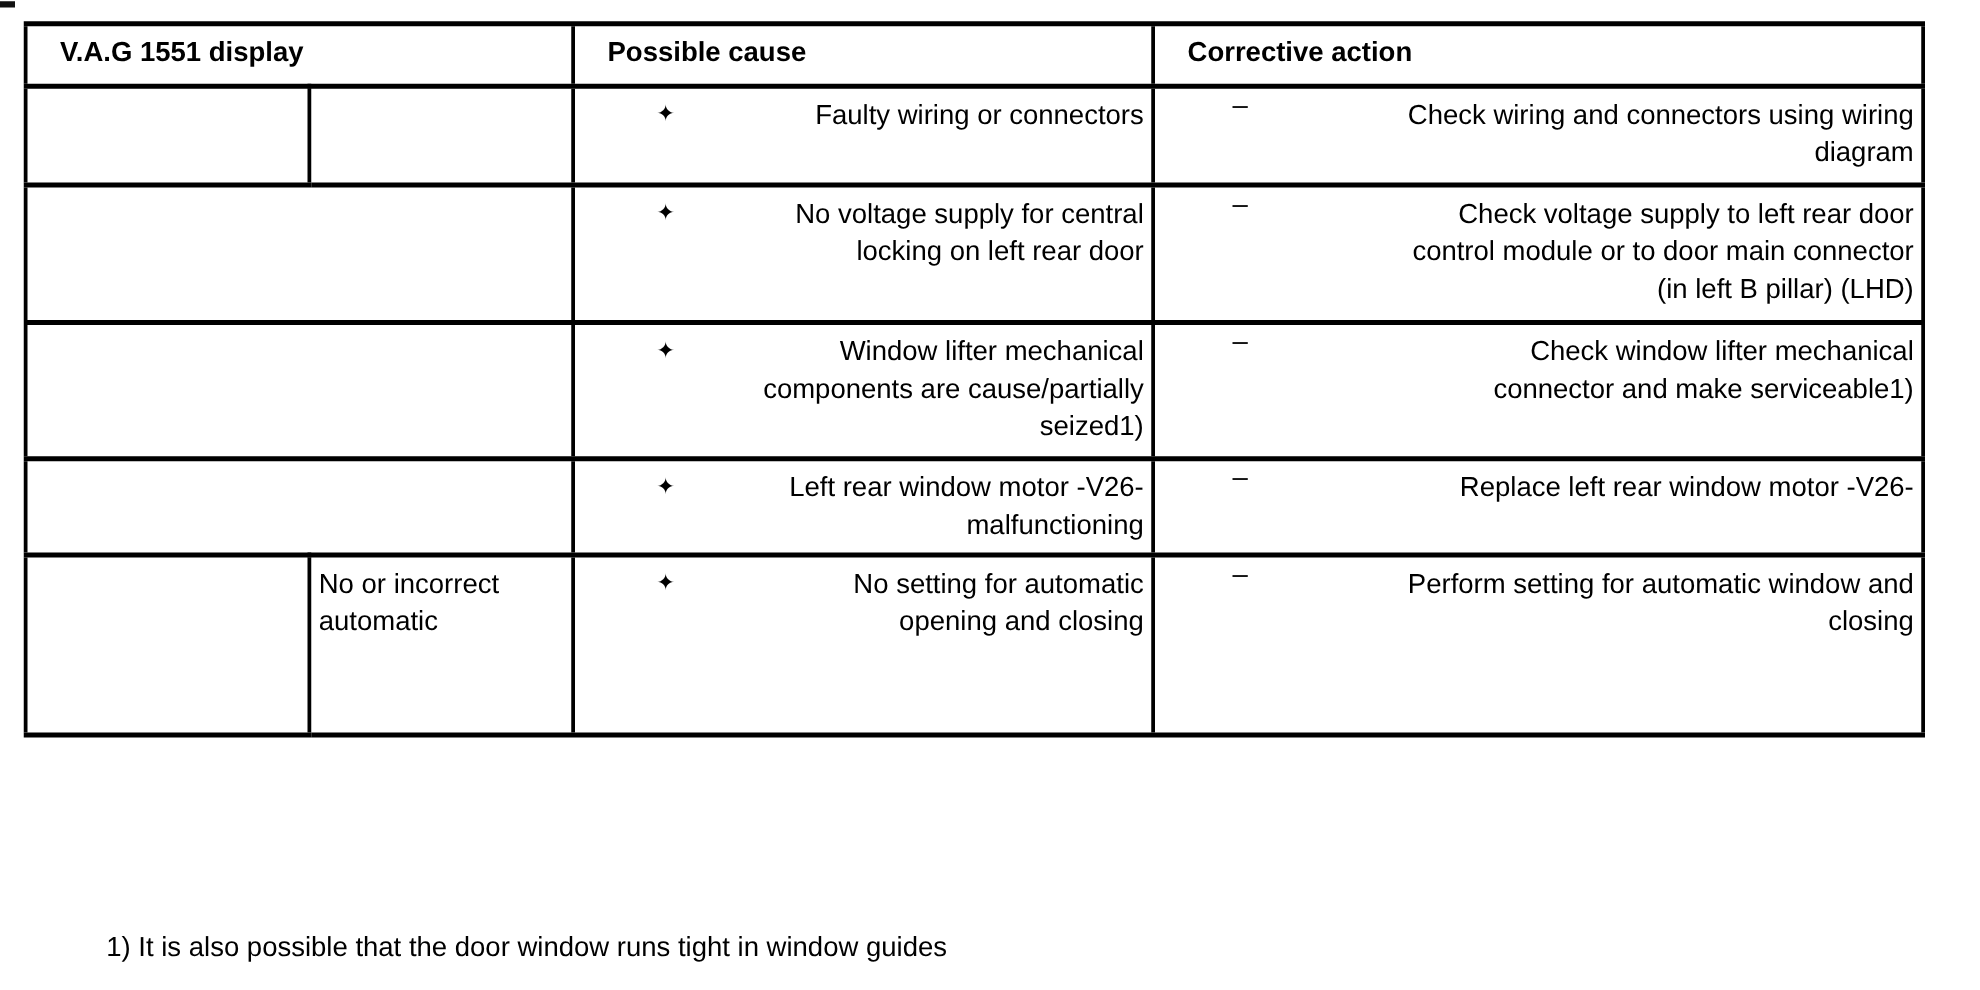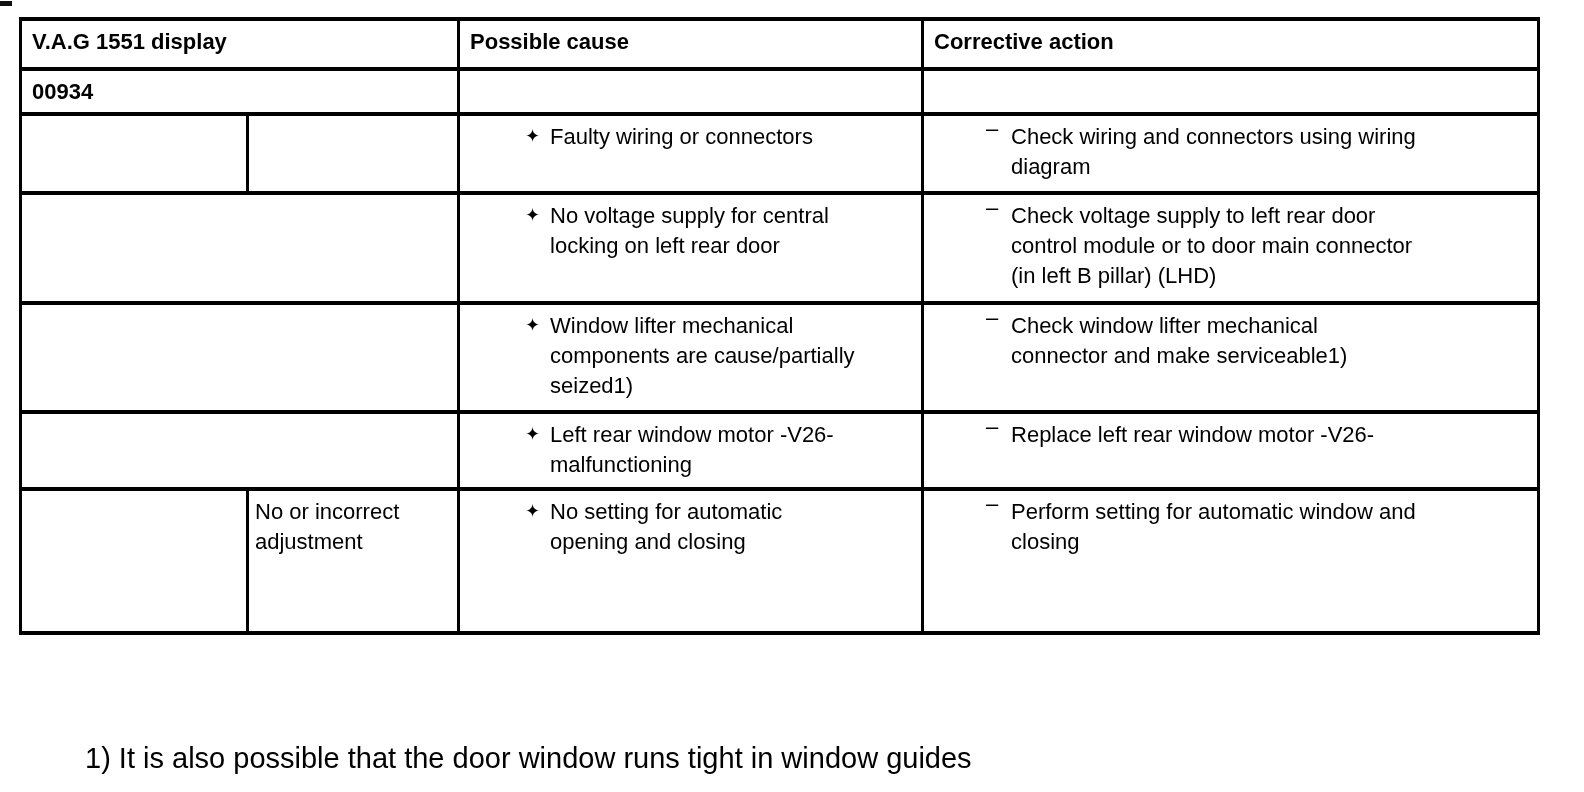--- a/index.html
+++ b/index.html
@@ -13,45 +13,45 @@
   }
   table.diag{
     position:absolute;left:19px;top:17px;width:1518px;
     border-collapse:collapse;table-layout:fixed;
   }
   td{
     border:3px solid #000;
     border-top-width:4px;border-bottom-width:4px;
     vertical-align:top;
     font-size:22px;line-height:30px;
-    padding:6px 8px 0 10px;
+    padding:6px 8px 0 26px;
     overflow:hidden;
   }
   .bold{font-weight:bold;}
   .pre{white-space:pre-line;}
   
   tr.r1{height:50px;}
   tr.r2{height:45px;}
   tr.r3{height:80px;}
   tr.r4{height:79px;}
   tr.r5{height:110px;}
   tr.r6{height:109px;}
   tr.r7{height:77px;}
   tr.r8{height:144px;}
   td.cause-cell{padding:6px 6px 0 65px;}
   td.action-cell{padding:6px 6px 0 62px;}
   td.sub-label{padding:6px 6px 0 6px;}
   .li{display:flex;align-items:flex-start;}
   .marker{flex:0 0 25px;}
   .cause-mk{font-size:18px;line-height:30px;transform:translateY(-1px);}
   .action-mk{font-size:22px;line-height:30px;transform:translateY(-8px);}
-  .txt{white-space:pre-line;flex:1 1 auto;}
+  .txt{white-space:pre-line;flex:1 1 auto;text-align:right;}
   .footnote{
     position:absolute;left:85px;top:743px;
-    font-size:29px;line-height:30px;white-space:pre;
+    font-size:22px;line-height:30px;white-space:pre;
   }
 </style>
 </head>
 <body>
 
 <div class="scan-mark"></div>
 
 <table class="diag">
   <colgroup>
     <col style="width:227px">
@@ -60,25 +60,20 @@
     <col style="width:616px">
   </colgroup>
 
   <tbody>
       <tr class="r1">
     <td colspan="2" class="bold">V.A.G 1551 display</td>
     <td class="bold">Possible cause</td>
     <td class="bold">Corrective action</td>
   </tr>
 
-  <tr class="r2">
-    <td colspan="2" class="bold">00934</td>
-    <td></td>
-    <td></td>
-  </tr>
 
 
   <tr class="r4">
     <td></td>
     <td></td>
     <td class="cause-cell">
       <div class="li">
         <span class="marker cause-mk">✦</span>
         <span class="txt">Faulty wiring or connectors</span>
       </div>
@@ -143,21 +138,21 @@
       <div class="li">
         <span class="marker action-mk">–</span>
         <span class="txt">Replace left rear window motor -V26-</span>
       </div>
     </td>
   </tr>
 
   <tr class="r8">
     <td></td>
     <td class="sub-label pre">No or incorrect
-adjustment</td>
+automatic</td>
     <td class="cause-cell">
       <div class="li">
         <span class="marker cause-mk">✦</span>
         <span class="txt">No setting for automatic
 opening and closing</span>
       </div>
     </td>
     <td class="action-cell">
       <div class="li">
         <span class="marker action-mk">–</span>

